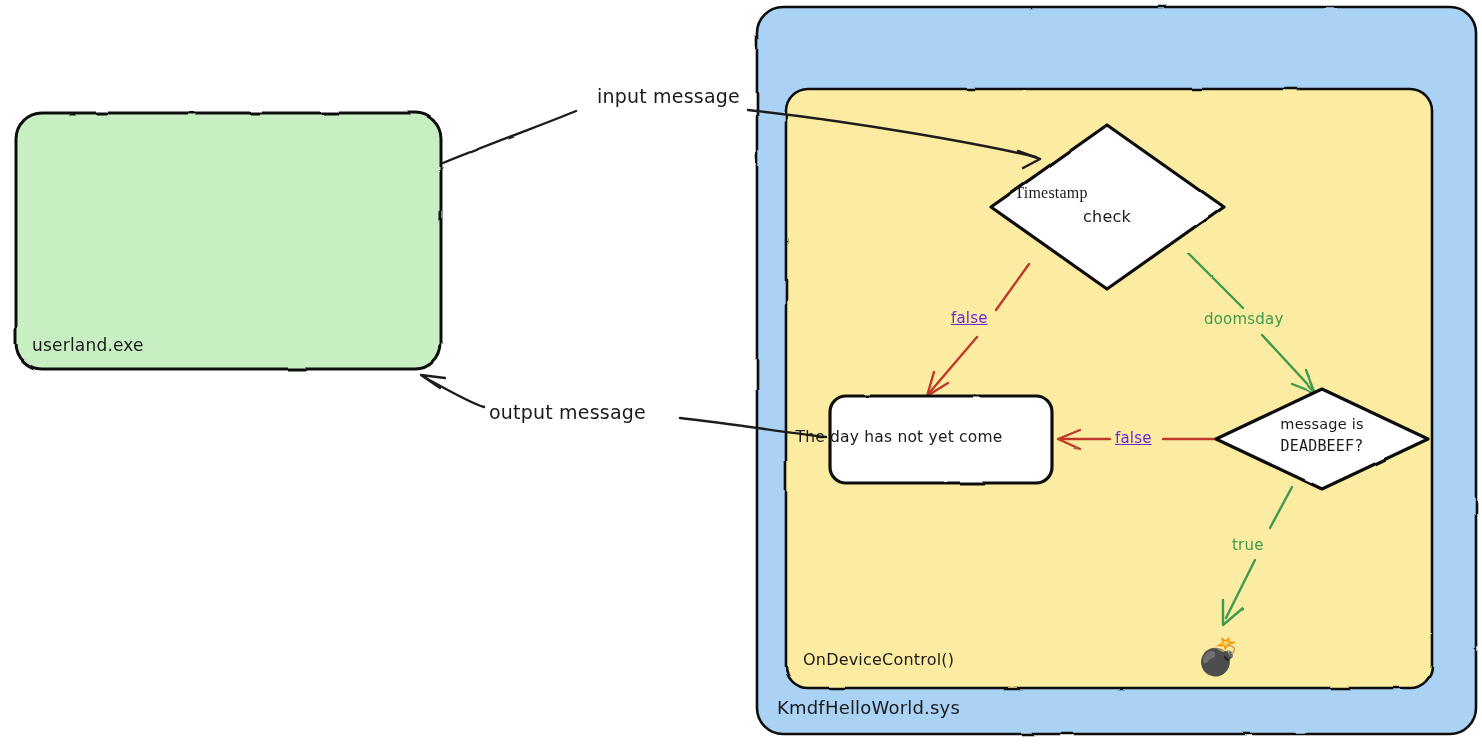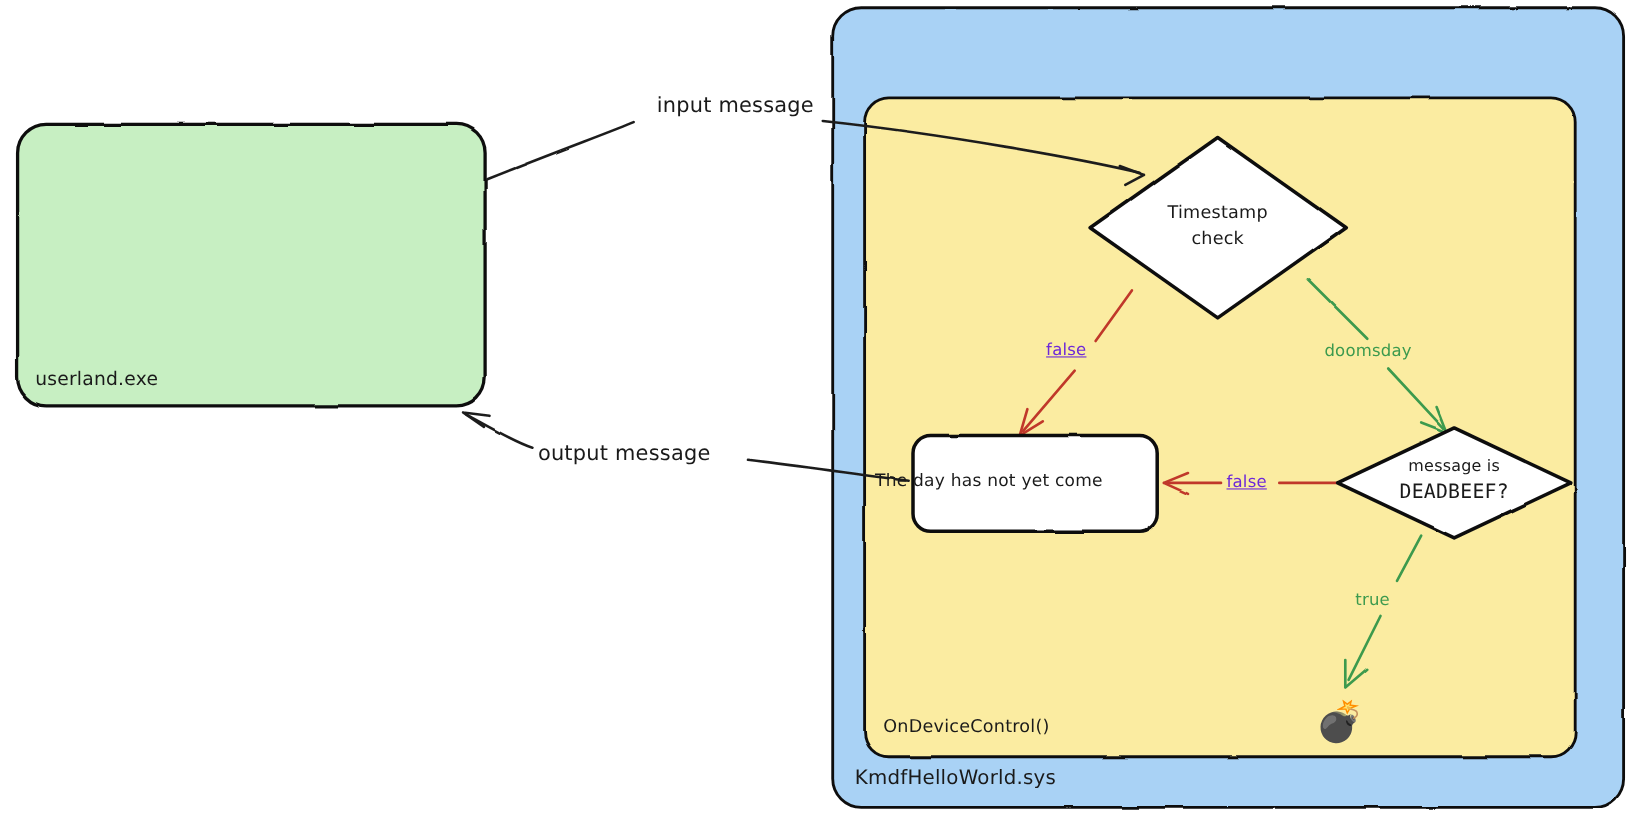--- a/index.html
+++ b/index.html
@@ -139,25 +139,25 @@
     </g>
   </svg>
 
 
   <div class="lbl container-label" style="left:32px; top:335px;">userland.exe</div>
 
   <div class="lbl container-label" style="left:777px; top:697px; font-size:18px;">KmdfHelloWorld.sys</div>
 
   <div class="lbl container-label" style="left:803px; top:650px; font-size:16px;">OnDeviceControl()</div>
 
-  <div class="lbl node-text" style="left:1037px; top:183px; width:140px;">Timestamp</div>
+  <div class="lbl node-text" style="left:981px; top:183px; width:140px;font-family:Liberation Serif, serif;">Timestamp</div>
   <div class="lbl node-text" style="left:1037px; top:207px; width:140px;">check</div>
 
   <div class="lbl node-text" style="left:1252px; top:416px; width:140px; font-size:14.5px;">message is</div>
-  <div class="lbl node-text" style="left:1252px; top:437px; width:140px; font-size:18px; font-family:'DejaVu Sans Mono', monospace;text-align:center;">DEADBEEF?</div>
+  <div class="lbl node-text" style="left:1252px; top:437px; width:140px; font-size:15px; font-family:'DejaVu Sans Mono', monospace;text-align:center;">DEADBEEF?</div>
 
   <div class="lbl node-text" style="left:788px; top:428px; width:222px; font-size:15.5px;">The day has not yet come</div>
 
   <div class="bomb" style="left:1196px; top:639px;">💣</div>
 
   <div class="lbl edge-label black" style="left:583px; top:85px;margin-left:14px;">input message</div>
 
   <div class="lbl edge-label black" style="left:489px; top:401px;">output message</div>
 
   <div class="lbl edge-label red" style="left:951px; top:309px;">false</div>

